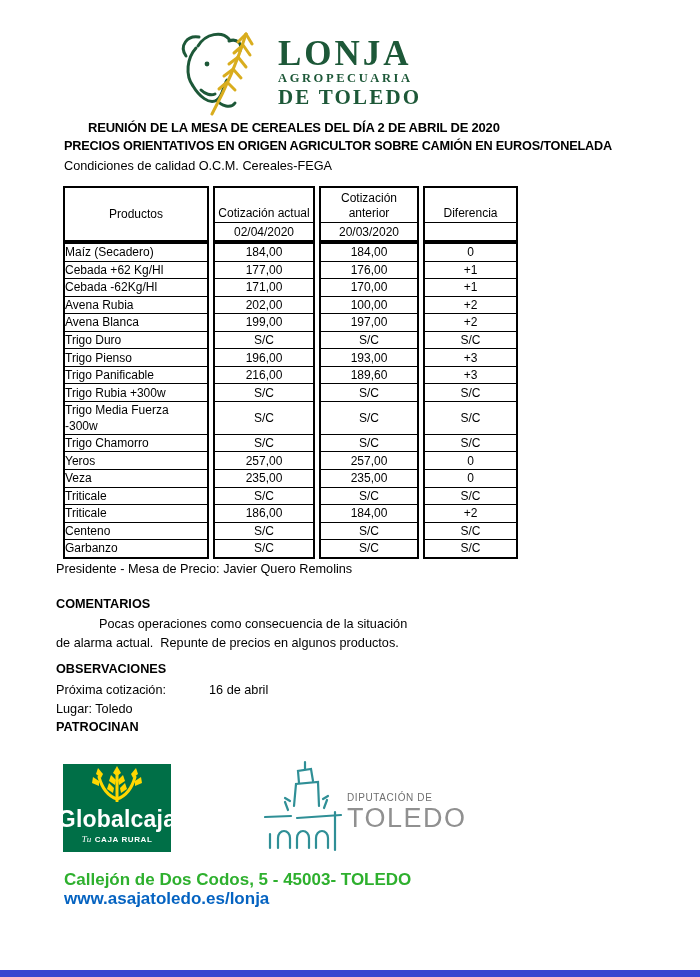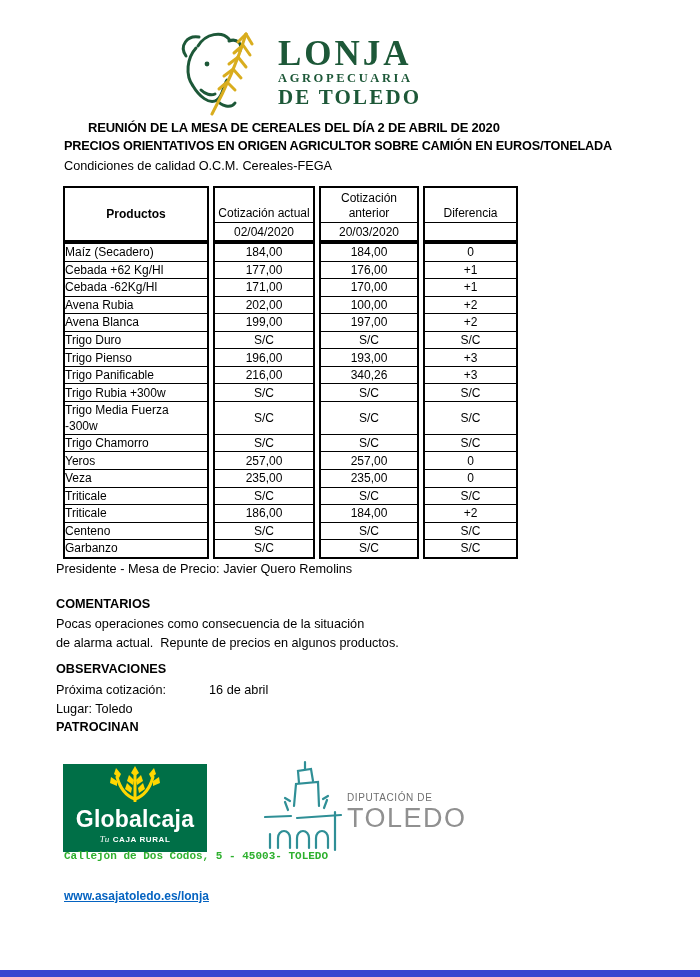--- a/index.html
+++ b/index.html
@@ -16,55 +16,55 @@
   
   .t1{position:absolute;top:120px;left:88px;font-size:13px;font-weight:bold;letter-spacing:-0.2px;}
   .t2{position:absolute;top:139px;left:64px;font-size:12.7px;font-weight:bold;letter-spacing:-0.2px;}
   .t3{position:absolute;top:159px;left:64px;font-size:12.7px;}
   
   .tbl{border-collapse:separate;border-spacing:4px 0;position:absolute;left:59px;}
   .tbl td{border:1px solid #000;border-left-width:2px;border-right-width:2px;
           font-size:12px;text-align:center;padding:0 3px;background:#fff;}
   .hdr{top:186px;}
   .hdr td{border-top-width:2px;}
-  .hdr .c-prod{border-bottom-width:2px;font-weight:bold;vertical-align:middle;}
+  .hdr .c-prod{border-bottom-width:2px;font-weight:normal;vertical-align:middle;}
   .hdr .c-top{height:33px;vertical-align:bottom;padding-bottom:1px;line-height:15px;}
   .hdr tr + tr td{border-top-width:0;border-bottom-width:2px;height:17px;vertical-align:middle;}
   .data{top:242px;}
   .data td{height:16.55px;line-height:16px;}
   .data td.left{text-align:left;padding-left:0;}
   .data tr:first-child td{border-top-width:2px;}
   .data tr + tr td{border-top-width:0;}
   .data tr:last-child td{border-bottom-width:2px;}
   
   .para{position:absolute;left:56px;font-size:12.7px;white-space:pre-wrap;}
   .bold{font-weight:bold;}
   .president{top:562px;}
   .comments-title{top:597px;}
-  .comments-1{top:617px;}
+  .comments-1{top:617px;margin-left:43px;}
   .comments-2{top:636px;}
   .obs-title{top:662px;}
   .next-line{top:683px;}
   .next-label{display:inline-block;width:153px;}
   .place{top:702px;}
   .patrocinan{top:720px;}
   
-  .globalcaja{position:absolute;left:63px;top:764px;width:144px;height:88px;
+  .globalcaja{position:absolute;left:63px;top:764px;width:108px;height:88px;
     display:flex;flex-direction:column;align-items:center;justify-content:flex-start;}
   .gc-name{color:#fff;font-size:23px;font-weight:bold;letter-spacing:0.2px;line-height:24px;margin-top:1px;}
   .gc-tag{color:#fff;font-size:8px;margin-top:3px;letter-spacing:0.6px;}
   .gc-tag .pre{font-family:"Liberation Serif",serif;font-style:italic;font-size:9px;}
   .gc-tag .main{font-weight:bold;}
   .diputacion{position:absolute;left:264px;top:760px;display:flex;align-items:flex-start;}
   .dip-text{margin-left:3px;margin-top:32px;}
   .dip-l1{color:#6f6f6f;font-size:10px;letter-spacing:0.6px;line-height:12px;}
   .dip-l2{color:#909090;font-size:27px;letter-spacing:1.5px;line-height:28px;}
   
-  .addr{position:absolute;left:64px;top:850px;font-size:11px;font-weight:bold;font-family:Liberation Mono, monospace;}
-  .weblink{position:absolute;left:64px;top:889px;font-size:12px;font-weight:bold;text-decoration:underline;cursor:pointer;}
+  .addr{position:absolute;left:64px;top:870px;font-size:17px;font-weight:bold;}
+  .weblink{position:absolute;left:64px;top:889px;font-size:17px;font-weight:bold;cursor:pointer;}
   .bottom-bar{position:absolute;left:0;bottom:0;width:700px;height:7px;}
 </style>
 </head>
 <body>
 
 <div class="lonja">
   <span>
     <svg width="100" height="90" viewBox="0 0 100 90">
       <g fill="none" stroke="#1d5838" stroke-width="3" stroke-linecap="round">
         <path d="M22,20 C30,7 46,5 53,13"></path>
@@ -169,21 +169,21 @@
       </tr>
       <tr>
         <td class="left">Trigo Pienso</td>
         <td>196,00</td>
         <td>193,00</td>
         <td>+3</td>
       </tr>
       <tr>
         <td class="left">Trigo Panificable</td>
         <td>216,00</td>
-        <td>340,26</td>
+        <td>189,60</td>
         <td>+3</td>
       </tr>
       <tr>
         <td class="left">Trigo Rubia +300w</td>
         <td>S/C</td>
         <td>S/C</td>
         <td>S/C</td>
       </tr>
       <tr>
         <td class="left">Trigo Media Fuerza -300w</td>

